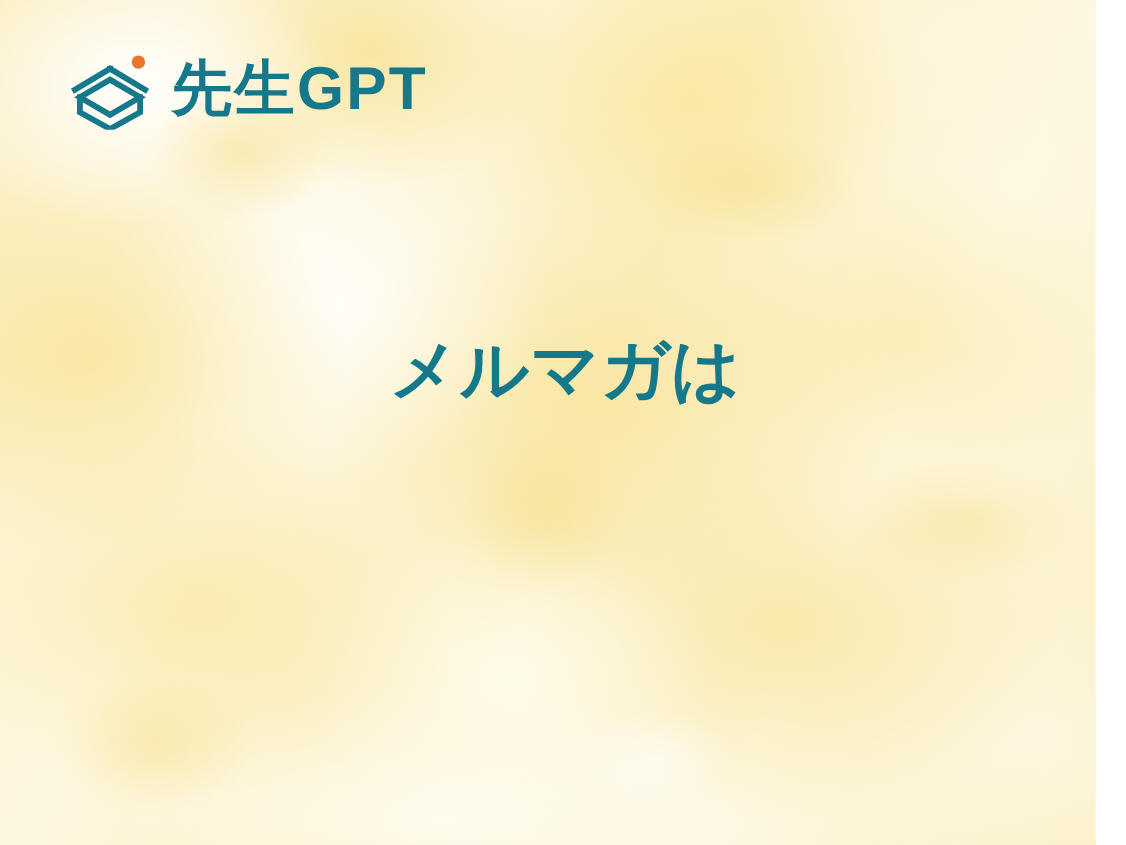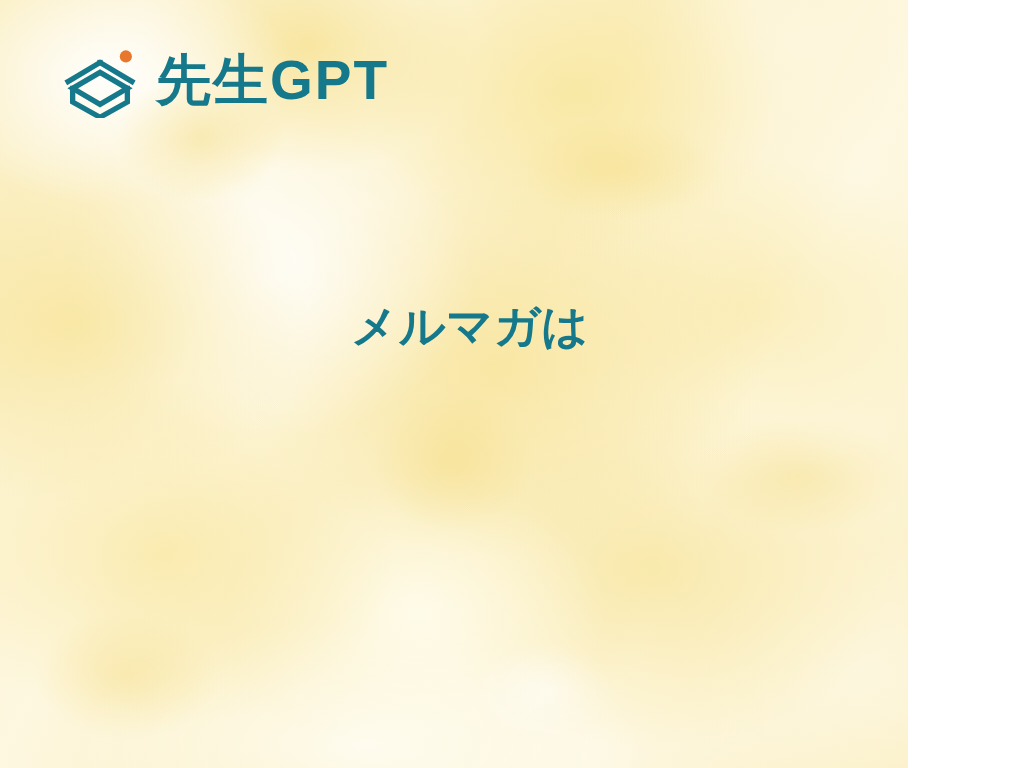--- a/index.html
+++ b/index.html
@@ -9,21 +9,21 @@
   body {
     width: 1024px;
     height: 768px;
     overflow: hidden;
     font-family: "Liberation Sans", sans-serif;
   }
 
   
   .slide {
     position: relative;
-    width: 908px;
+    width: 996px;
     height: 768px;
     overflow: hidden;
     background-color: #fdf5d8;
   }
 
   
   .paper-texture {
     position: absolute;
     inset: 0;
     background-color: #fdf6dc;
@@ -83,21 +83,21 @@
   }
 
   
   .headline {
     position: absolute;
     left: 0;
     right: 0;
     top: 296px;
     text-align: center;
     color: #15798b;
-    font-size: 46px;
+    font-size: 62px;
     font-weight: 700;
     line-height: 1.32;
     letter-spacing: 0.5px;
     margin-left: 32px;
   }
   .headline-line {
     display: block;
     white-space: nowrap;
   }
 </style>

